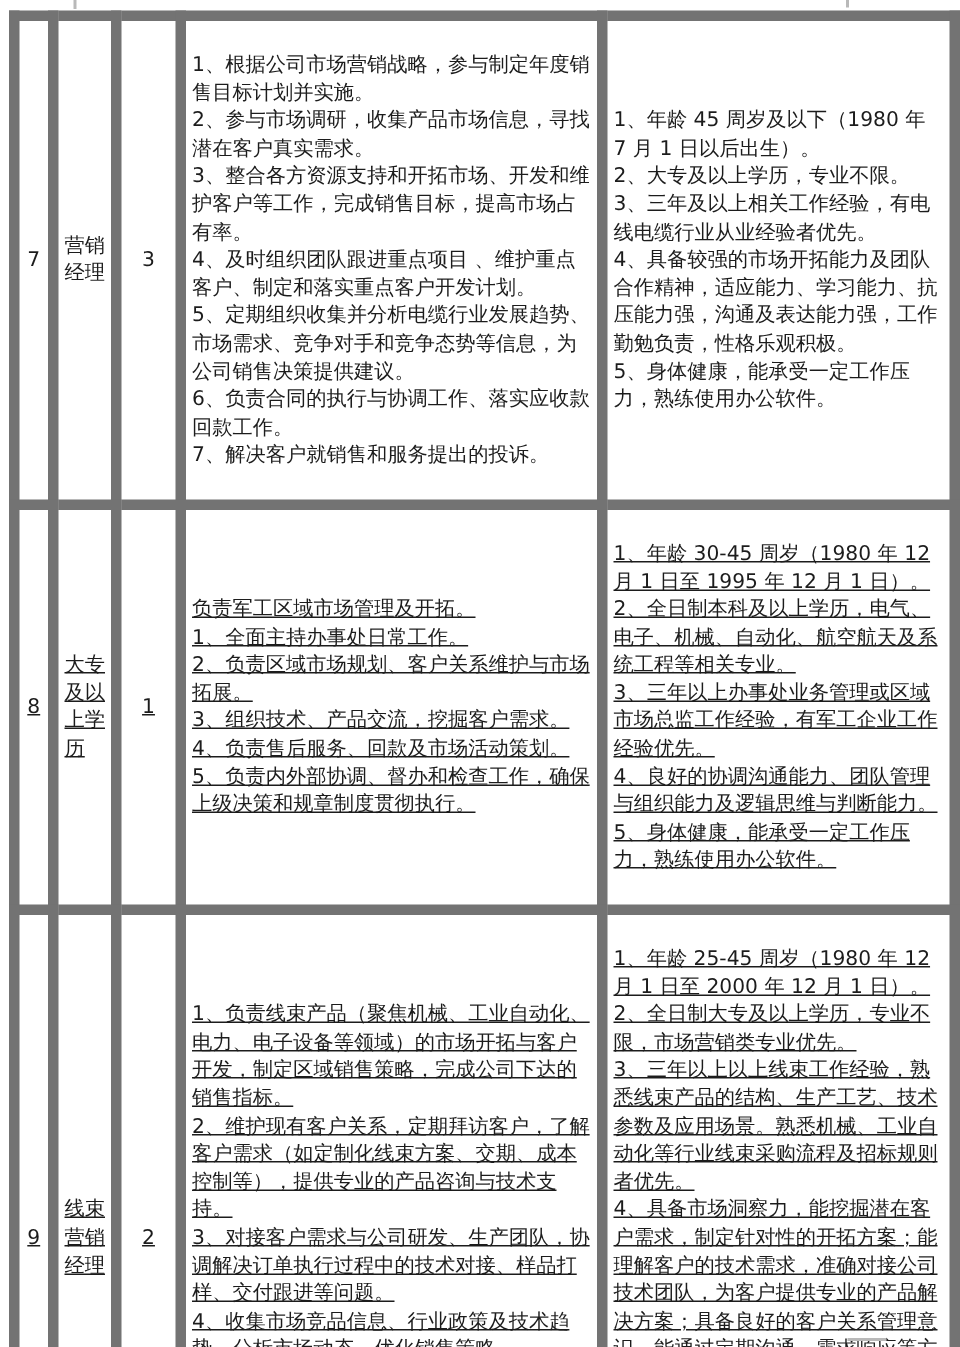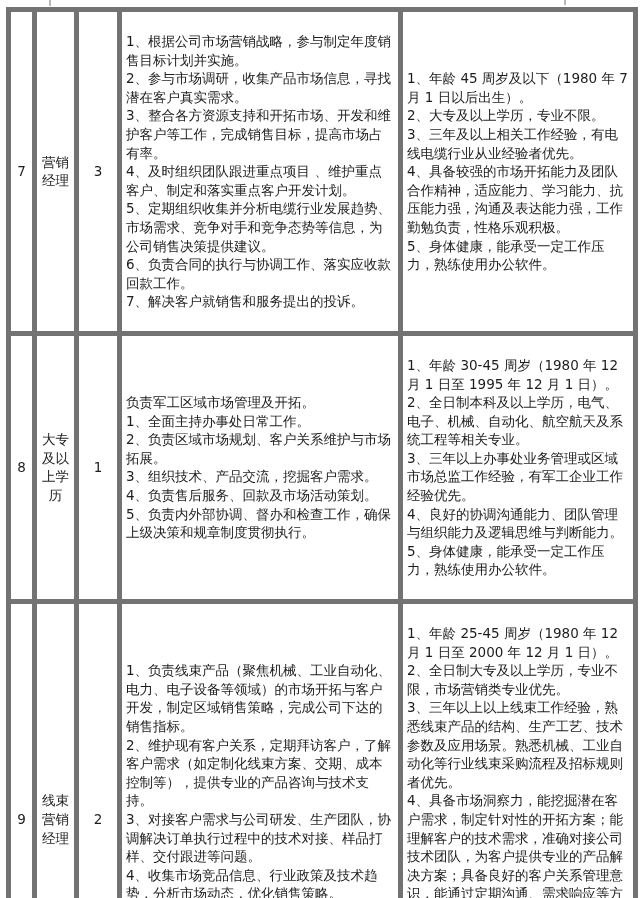--- a/index.html
+++ b/index.html
@@ -22,43 +22,43 @@
   table.job-table {
     position: absolute;
     left: 6px;
     top: 7px;
     width: 627px;
     border-collapse: collapse;
     table-layout: fixed;
     background: #ffffff;
   }
   table.job-table td {
-    border: 5px solid #737373;
+    border: 7px solid #737373;
     vertical-align: middle;
     font-size: 13.5px;
     line-height: 18.6px;
     padding: 20px 4px;
     overflow: hidden;
   }
   
   table.job-table { border: 2px solid #2a2a2a; }
-  table.job-table tbody tr + tr td { border-top-width: 2px; }
+  table.job-table tbody tr + tr td { border-top-width: 2px; text-decoration: underline; }
 
   col.c-no     { width: 26px; }
   col.c-pos    { width: 42px; }
   col.c-count  { width: 43px; }
   col.c-duties { width: 281px; }
   col.c-req    { width: 235px; }
 
   td.td-no, td.td-count {
     text-align: center;
     padding: 0;
   }
   td.td-pos {
-    text-align: center;
+    text-align: left;
     padding: 0 6px;
     word-break: break-all;
     line-height: 20px;
   }
   td.td-duties, td.td-req {
     text-align: left;
     white-space: pre-line;
     word-break: break-all;
   }
   td.td-req { line-height: 18.4px; }

